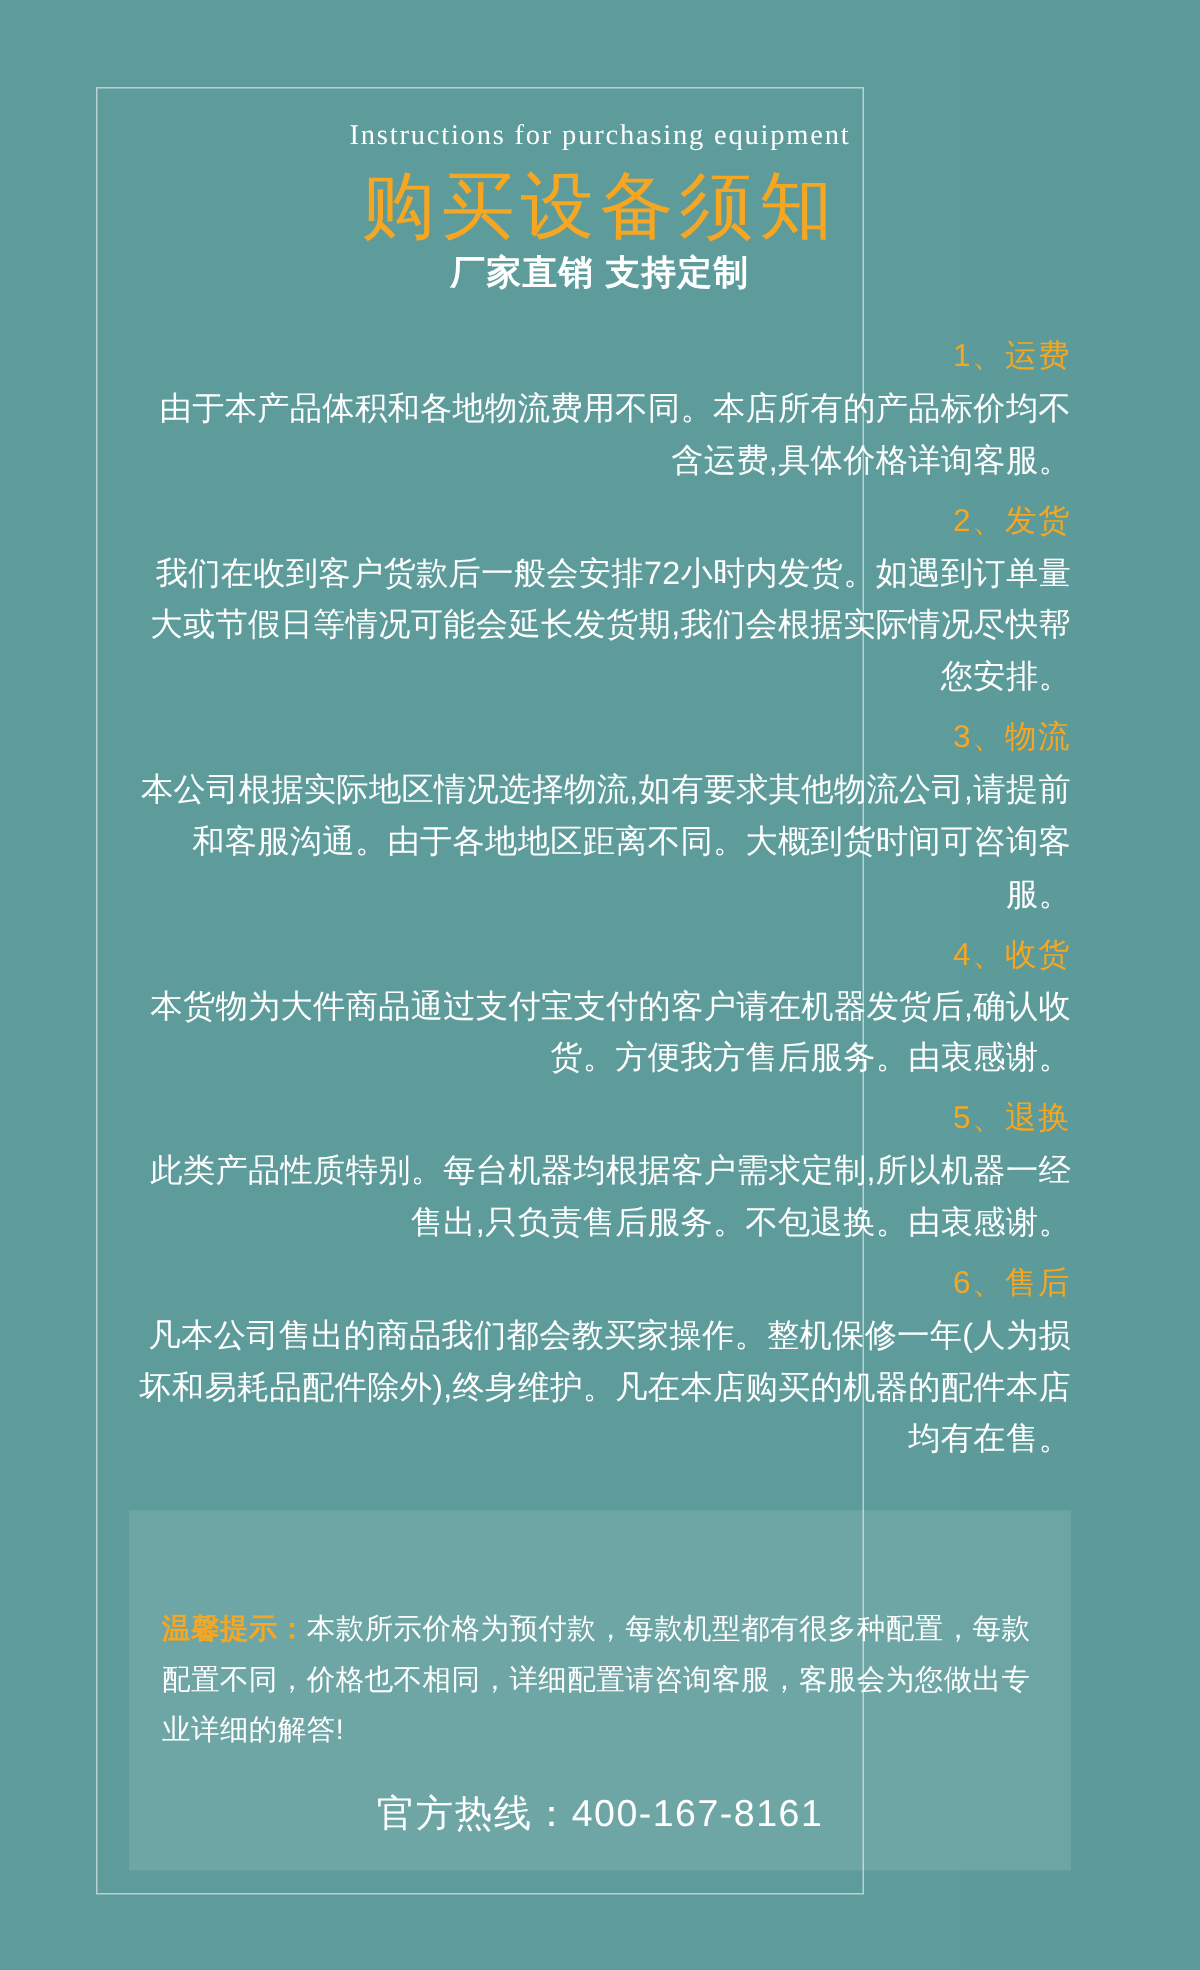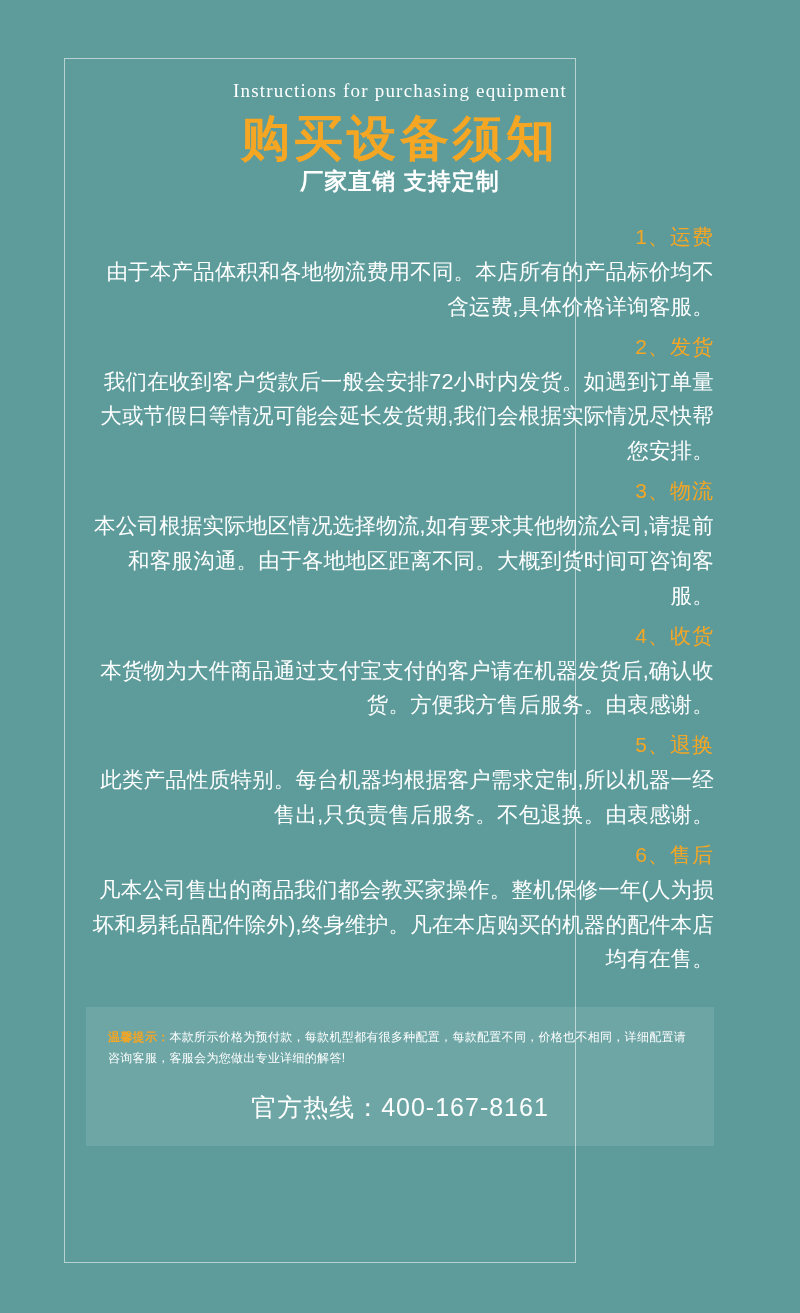--- a/index.html
+++ b/index.html
@@ -40,21 +40,21 @@
     text-align: center;
     color: #ffffff;
     font-size: 19px;
     letter-spacing: 1.2px;
     font-family: "Liberation Serif", serif;
   }
   .main-title {
     text-align: center;
     color: #f5a623;
     font-size: 49px;
-    font-weight: bold;
+    font-weight: normal;
     letter-spacing: 4px;
     margin-top: 10px;
     line-height: 1.1;
   }
   .sub-title {
     text-align: center;
     color: #ffffff;
     font-size: 23px;
     font-weight: bold;
     letter-spacing: 1px;
@@ -77,24 +77,25 @@
     margin: 0 0 8px 0;
     letter-spacing: 0.2px;
   }
   .notice {
     margin-top: 30px;
     background: rgba(255,255,255,0.10);
     padding: 20px 22px 22px 22px;
     box-sizing: border-box;
   }
   .notice-text {
-    font-size: 12px;
+    font-size: 19px;
     color: #ffffff;
     line-height: 1.75;
     letter-spacing: 0.3px;
+    margin-top: 43px;
   }
   .notice-label {
     color: #f5a623;
     font-weight: bold;
   }
   .hotline {
     text-align: center;
     color: #ffffff;
     font-size: 25px;
     font-weight: normal;

